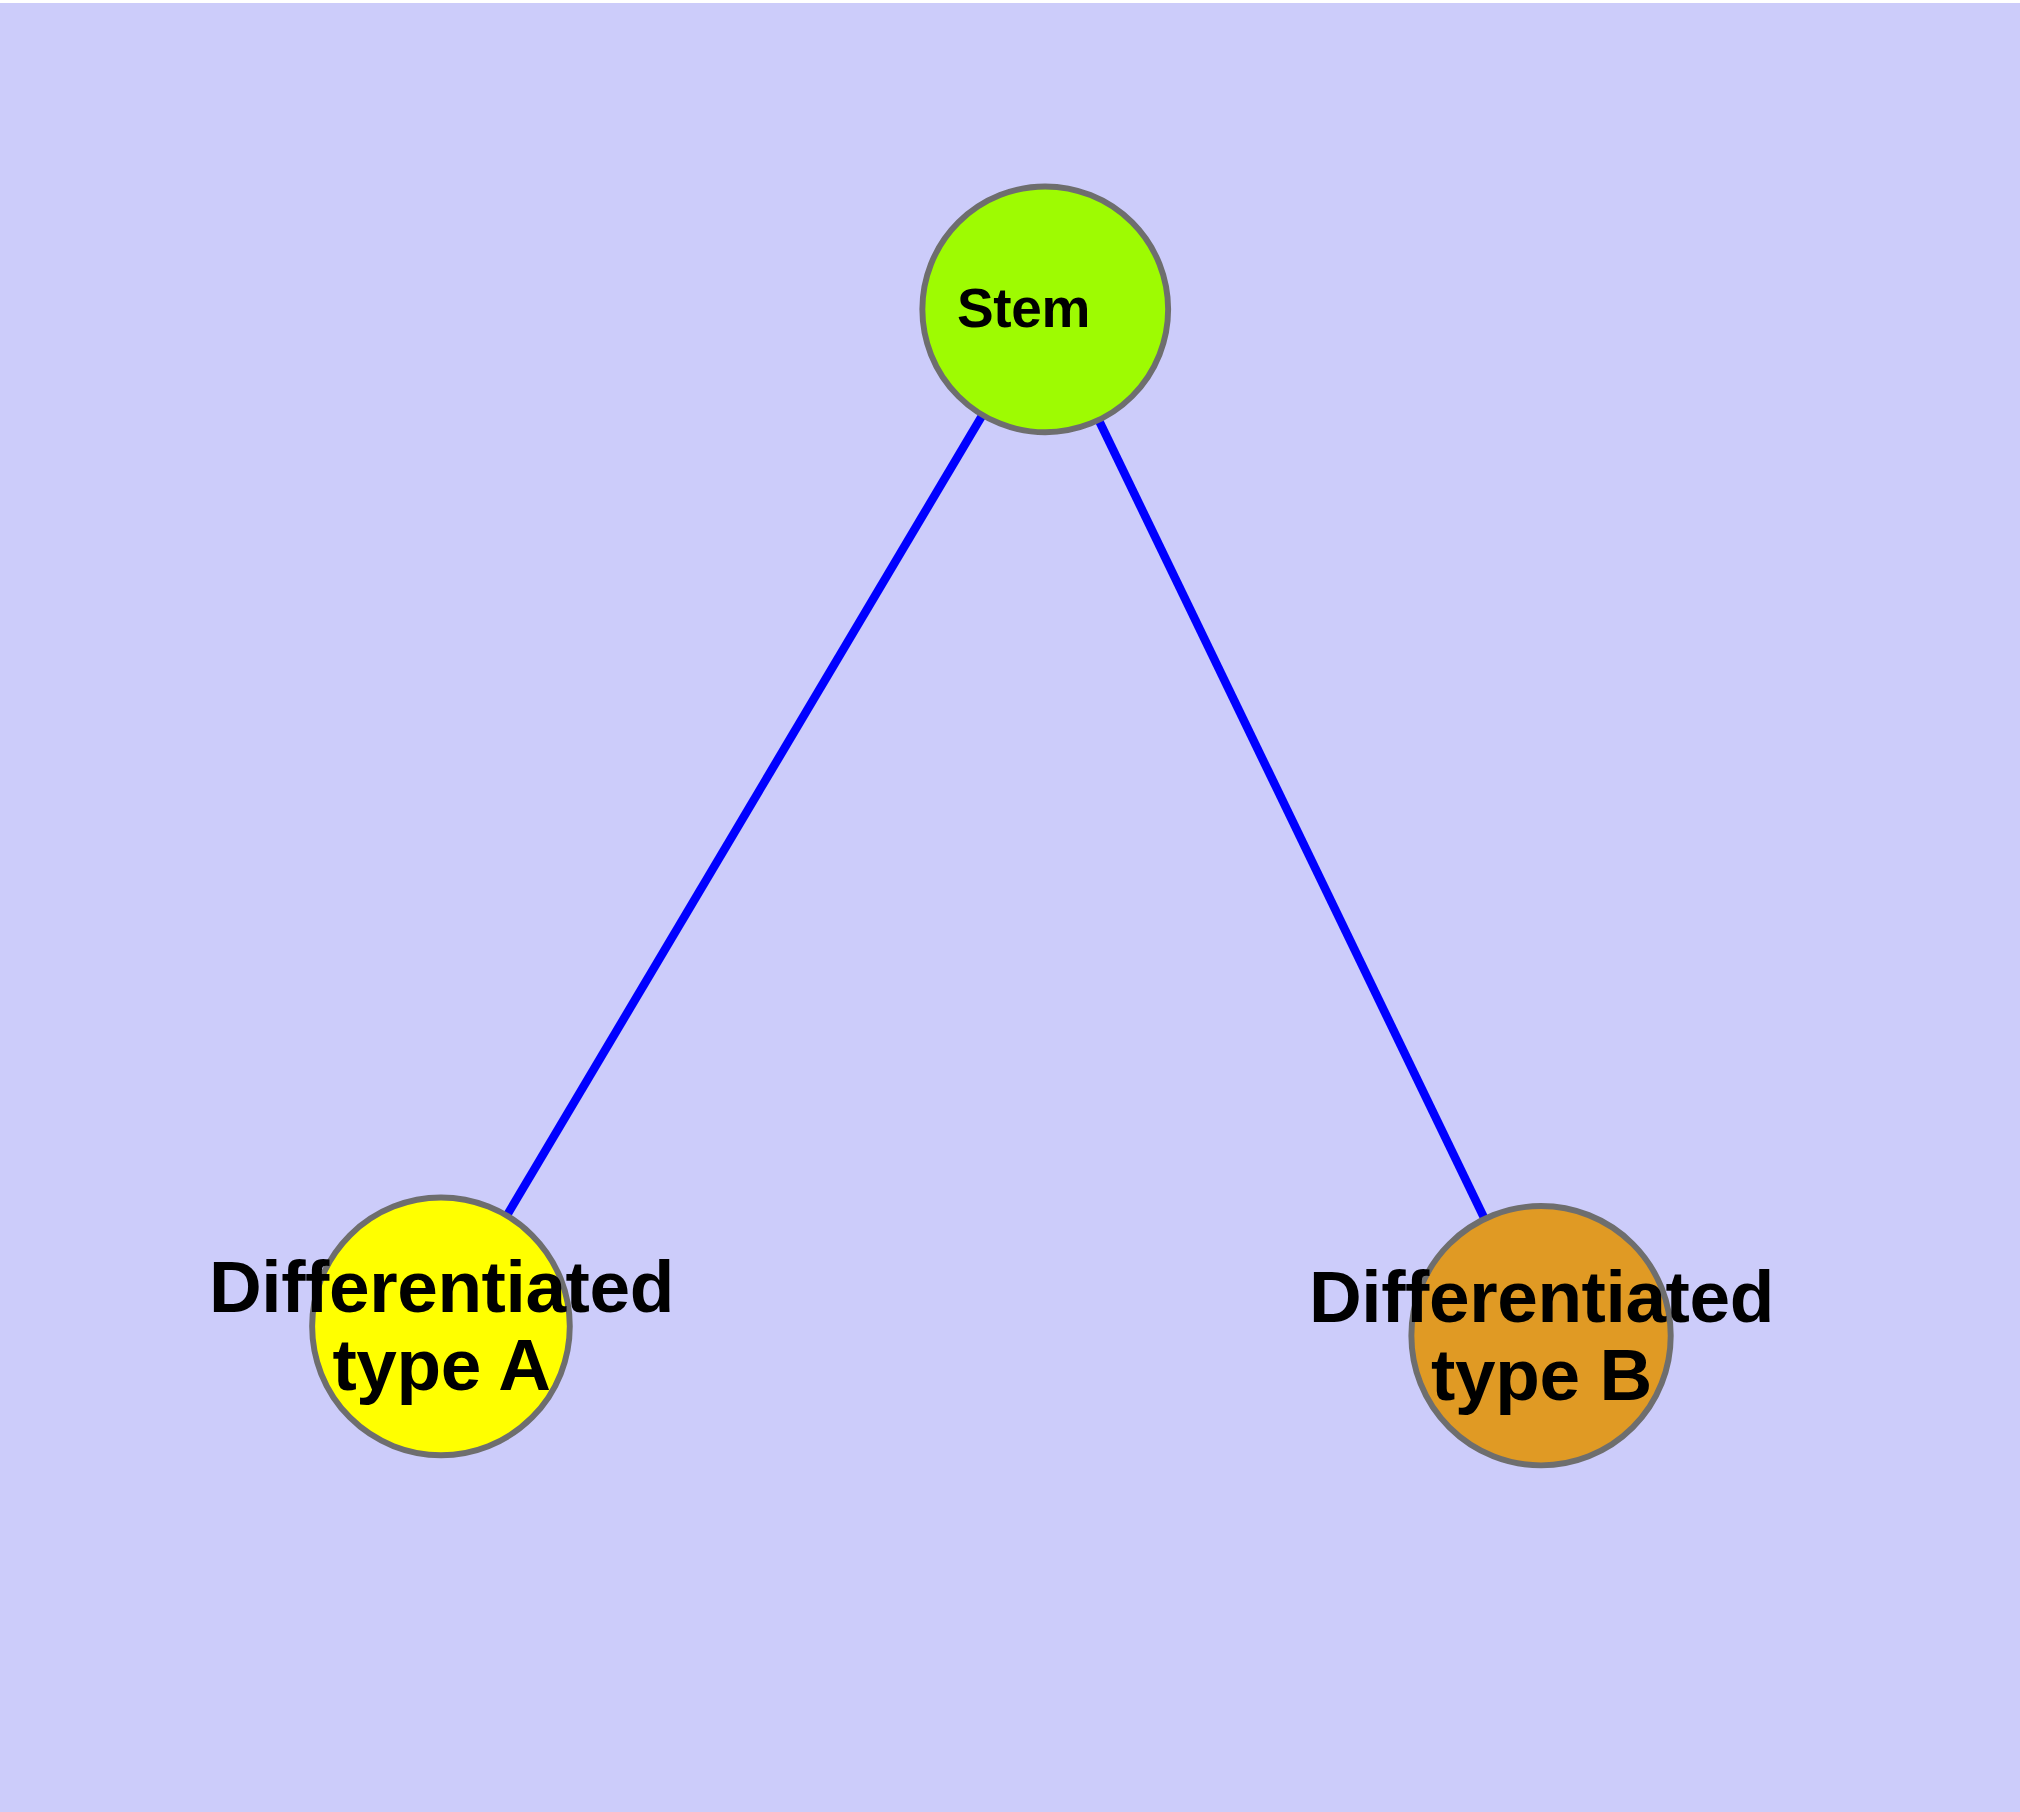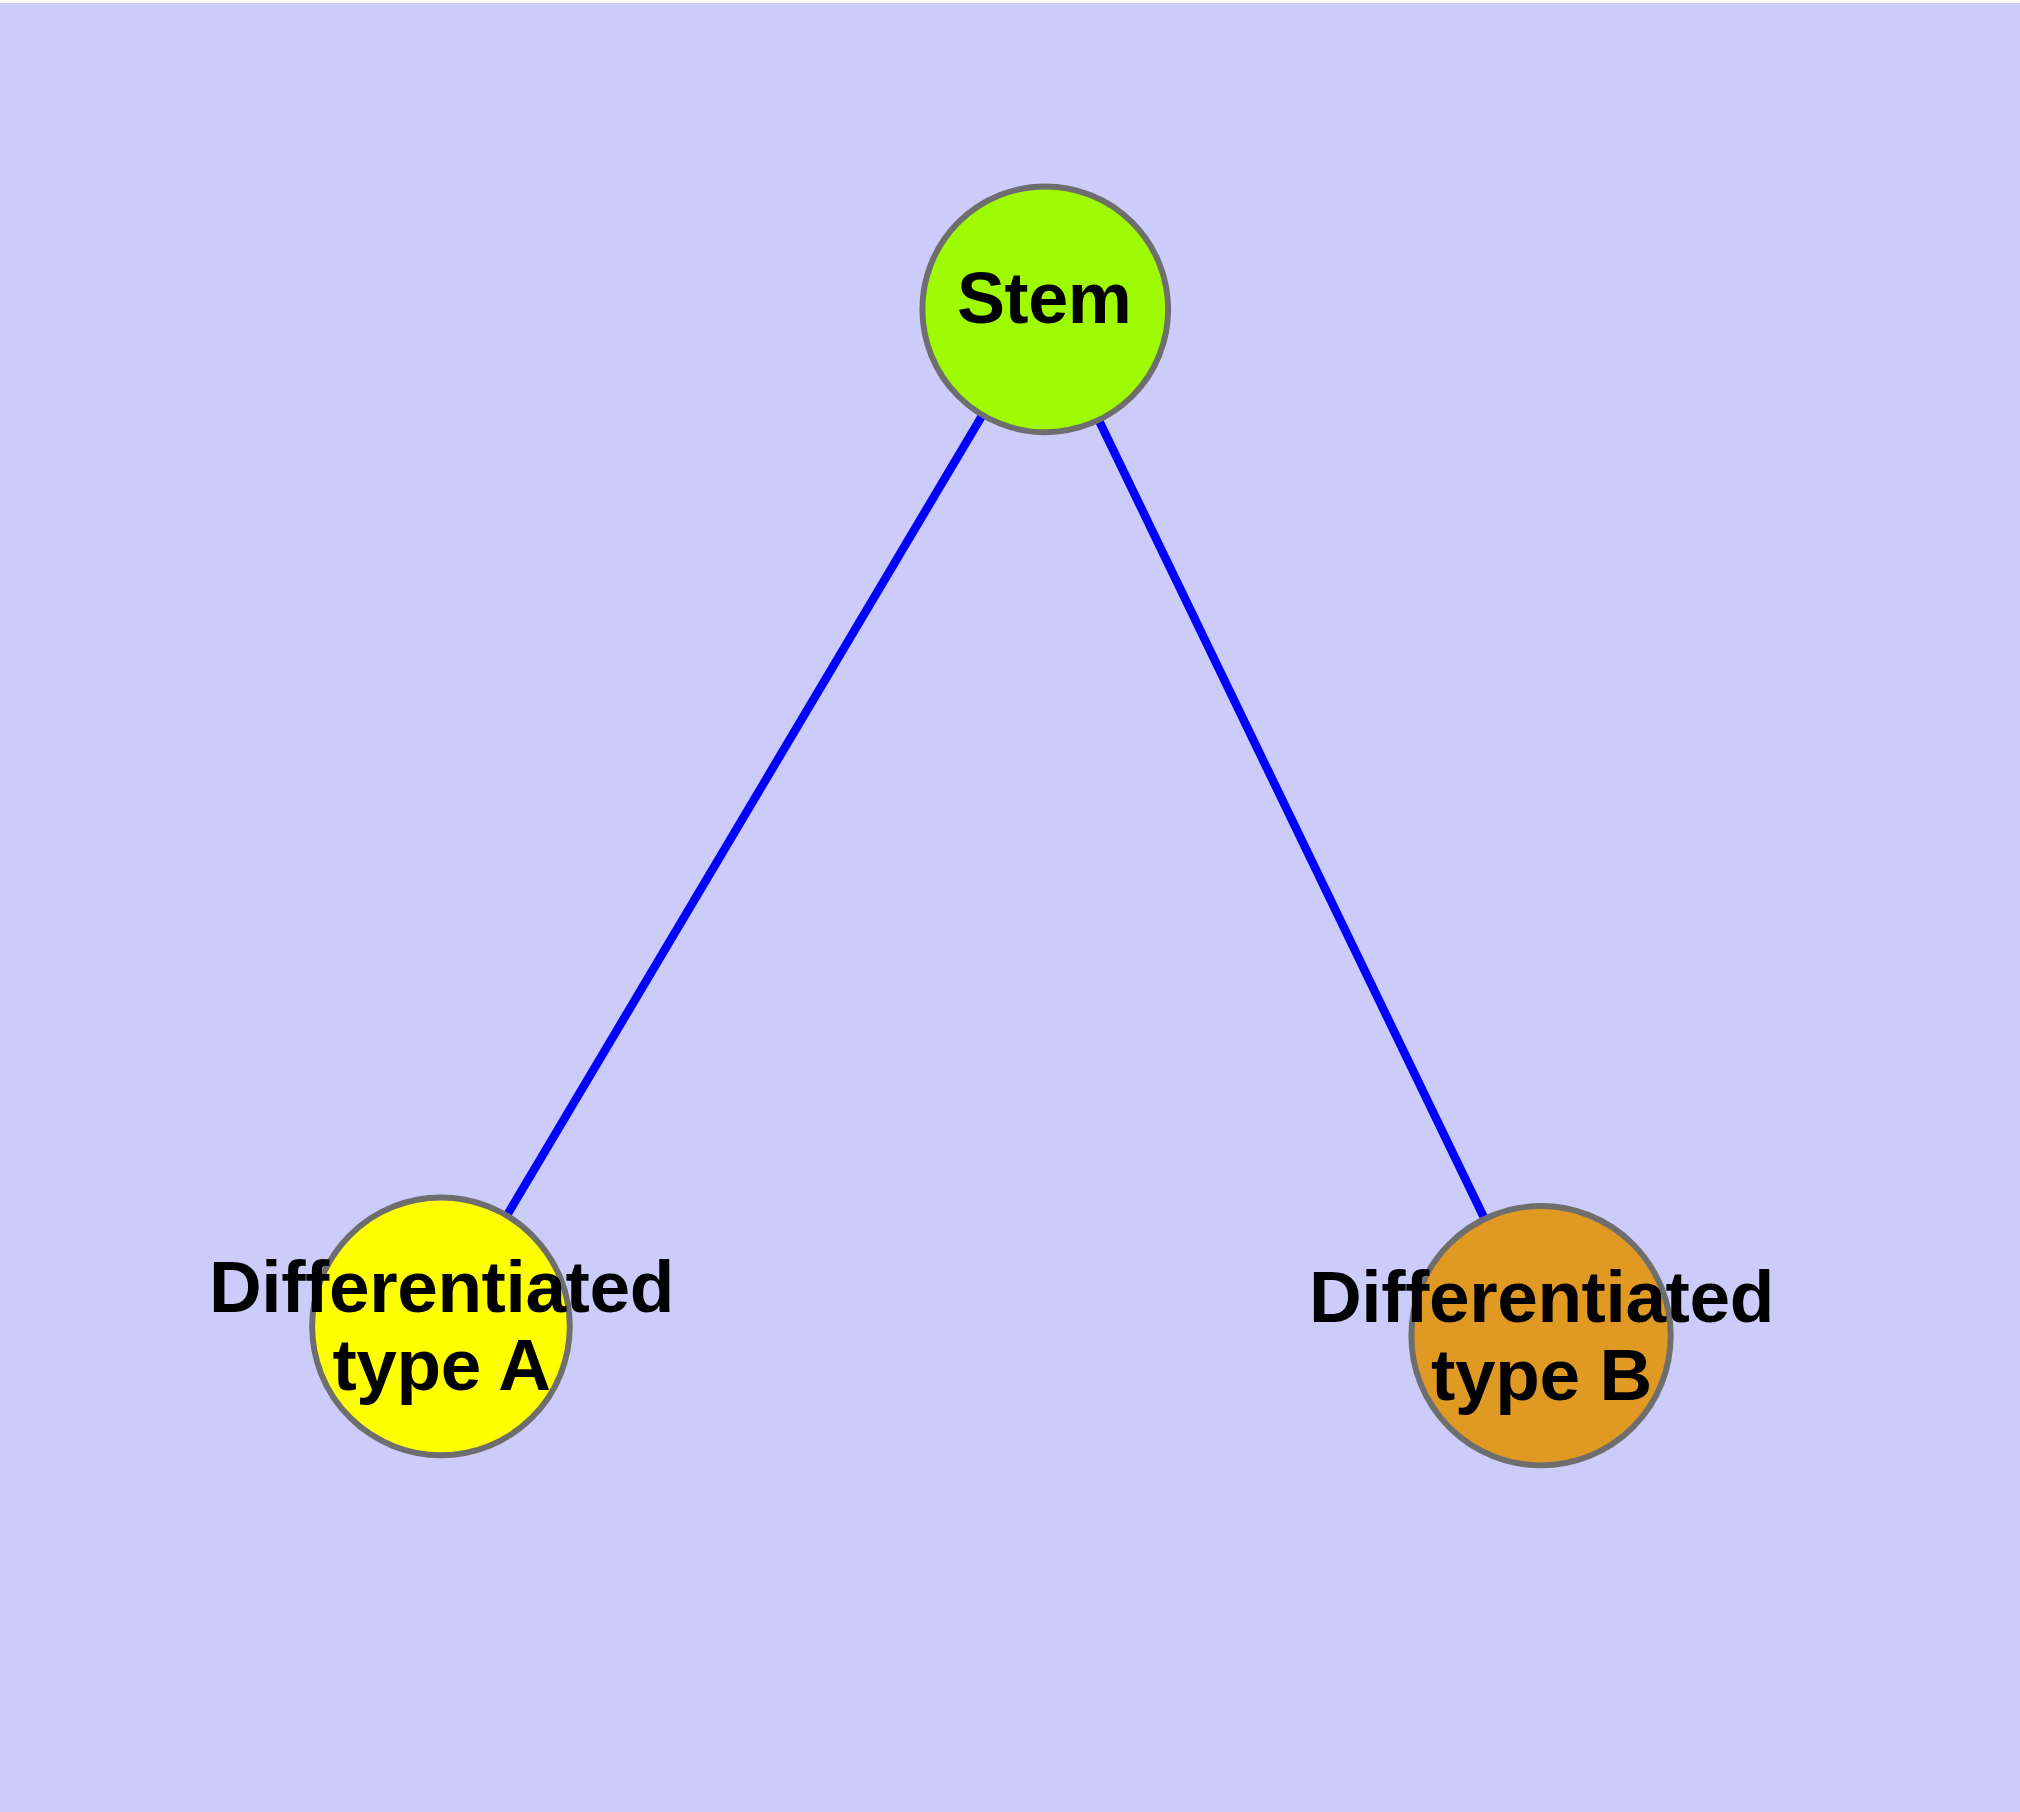--- a/index.html
+++ b/index.html
@@ -56,21 +56,21 @@
         <line x1="1233" y1="365" x2="1818" y2="1576" stroke="#0000ff" stroke-width="10" stroke-linecap="butt"></line>
       </g>
     <g id="node-layer">
         <circle cx="1233" cy="365" r="145" fill="#9efb02" stroke="#6e6e6e" stroke-width="7"></circle>
         <circle cx="520" cy="1565" r="152" fill="#ffff00" stroke="#6e6e6e" stroke-width="7"></circle>
         <circle cx="1818" cy="1576" r="153" fill="#e09a24" stroke="#6e6e6e" stroke-width="7"></circle>
       </g>
   </svg>
 
   <div id="label-layer">
-      <div class="node-label" style="font-size: 72px; color: rgb(0, 0, 0); left: 957px; top: 260px; width: auto; display: inline-block;">Stem</div>
+      <div class="node-label" style="font-size: 55px; color: rgb(0, 0, 0); left: 957px; top: 279px; width: auto; display: inline-block;">Stem</div>
       <div class="node-label" style="font-size: 73px; color: rgb(0, 0, 0); left: 209px; top: 1248px; width: auto; display: inline-block;">Differentiated
 type A</div>
       <div class="node-label" style="font-size: 73px; color: rgb(0, 0, 0); left: 1309px; top: 1258px; width: auto; display: inline-block;">Differentiated
 type B</div>
     </div>
 
 </div>
 
 
 </body></html>

